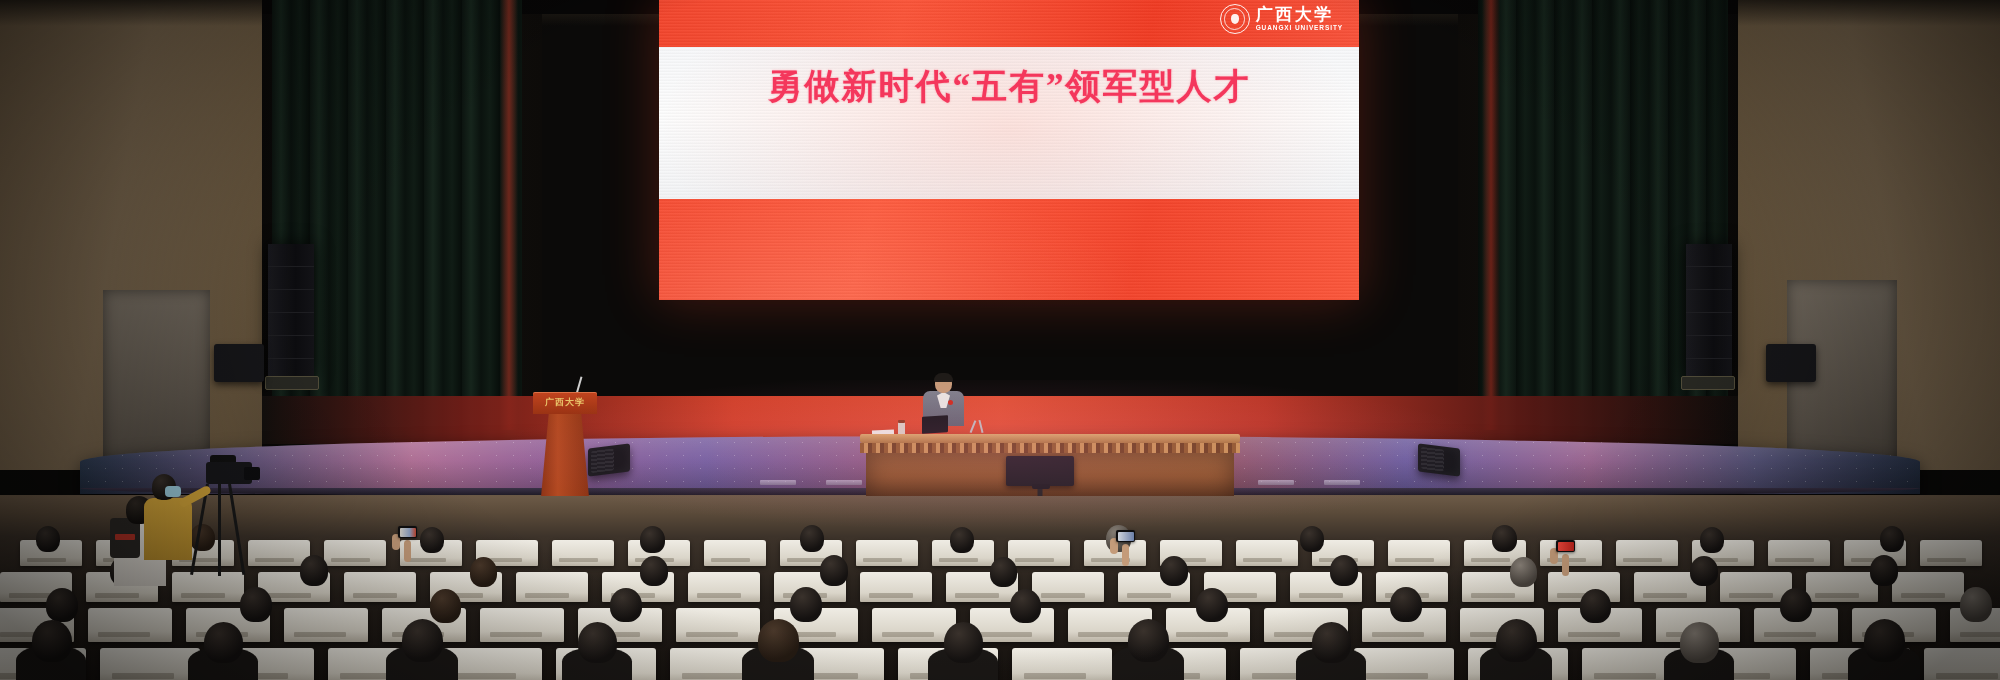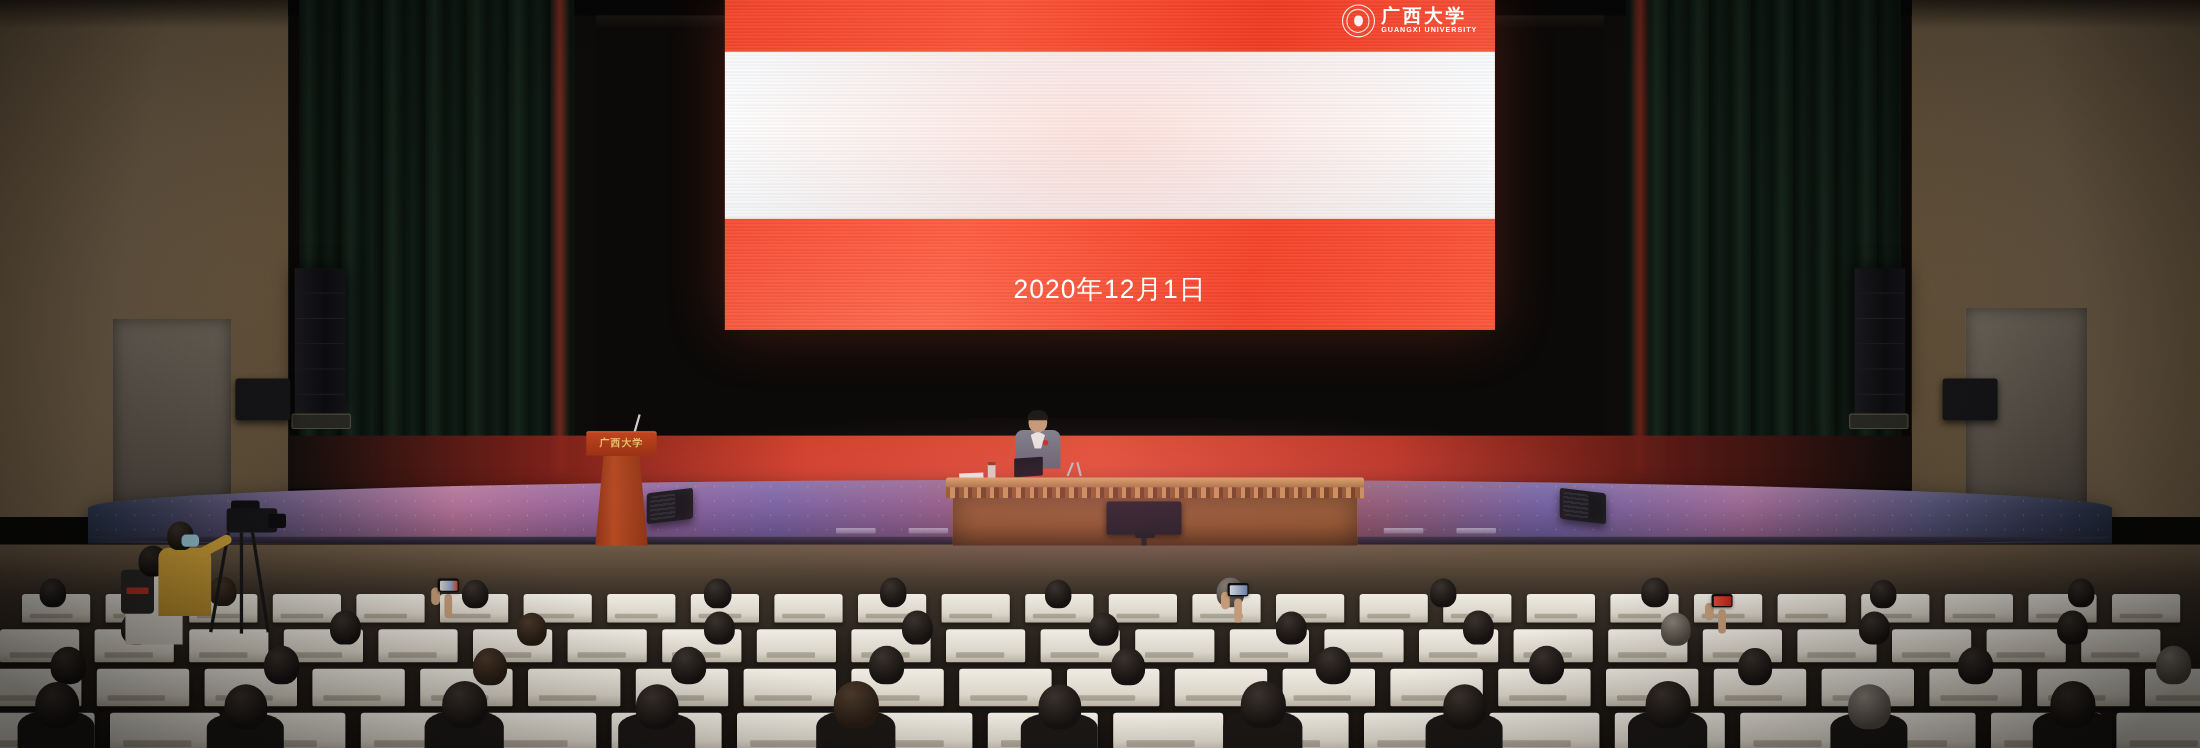--- a/index.html
+++ b/index.html
@@ -260,23 +260,23 @@
 
     <div class="led-logo">
       <div class="seal"></div>
       <div class="logo-txt">
         <span class="logo-cn">广西大学</span>
         <span class="logo-en">GUANGXI UNIVERSITY</span>
       </div>
     </div>
 
     <div class="led-title">
-    </div>
-
-    <div class="led-date">2020年12月1日</div>
+      <div>勇做新时代“五有”领军型人才</div>
+    </div>
+
 
     <div class="led-scan"></div>
   </div>
 
   <div class="array" style="left:268px;top:244px;height:132px;">
     <b></b>
       <b></b>
       <b></b>
       <b></b>
       <b></b>

